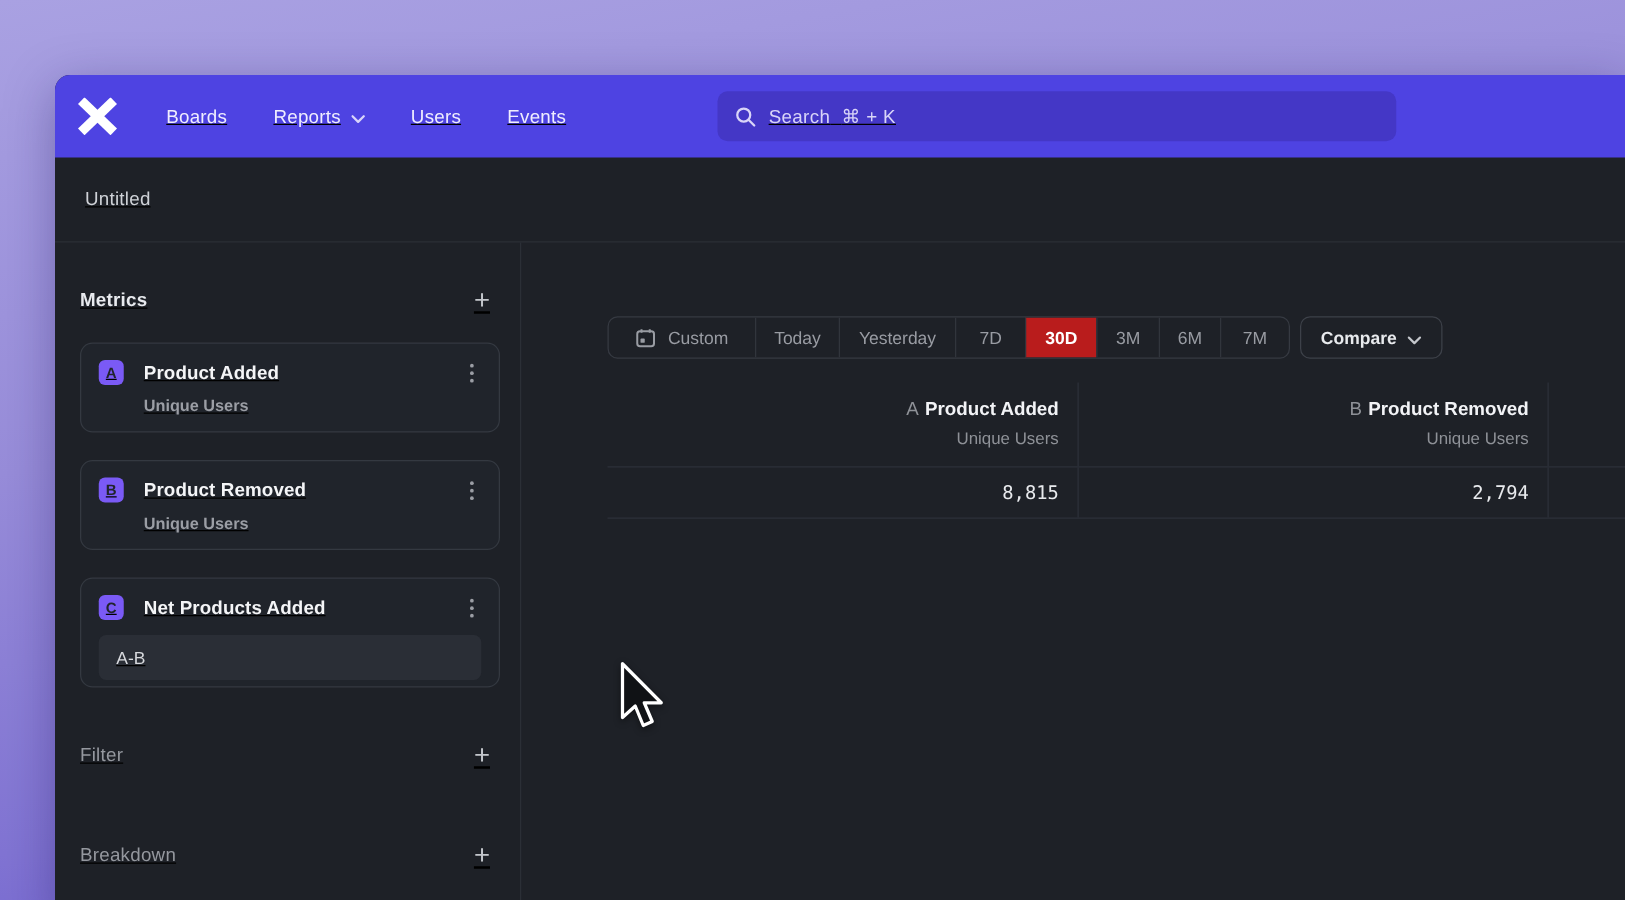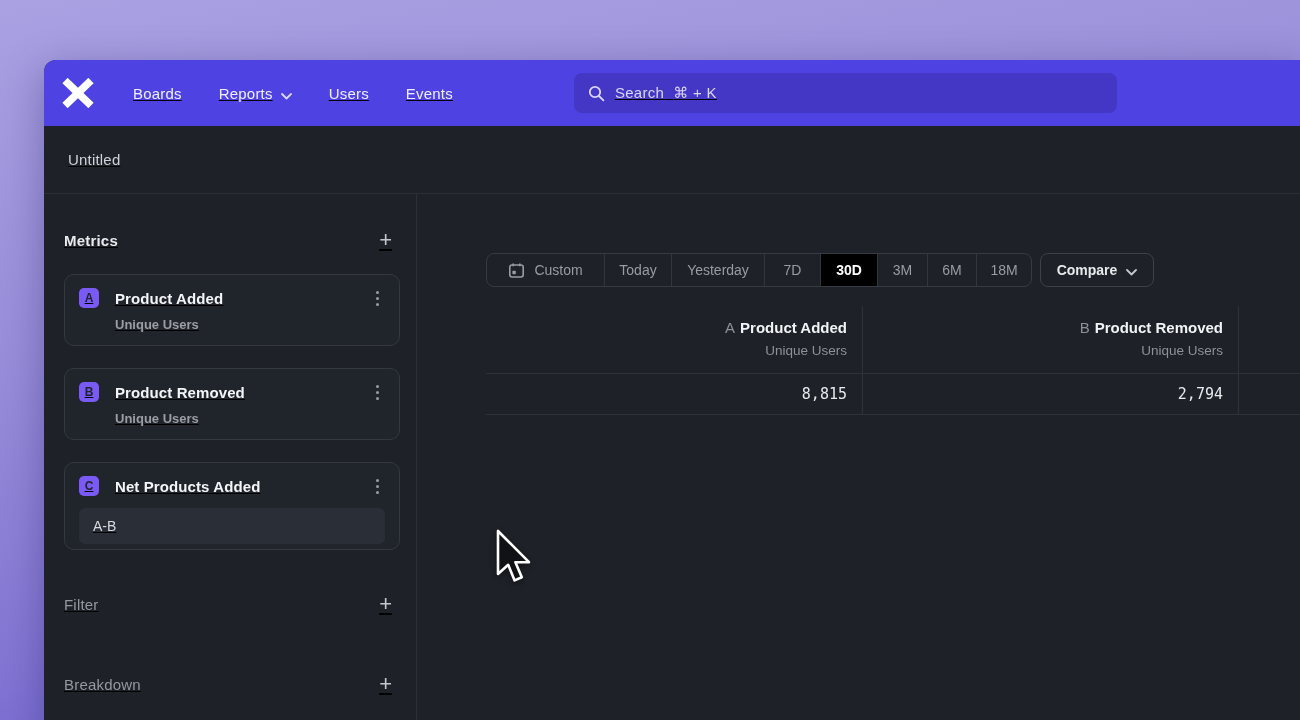--- a/index.html
+++ b/index.html
@@ -58,21 +58,21 @@
              align-items:center; padding-left:14px; color:#d8dade; font-size:14px; }
 
   
   .main { flex:1; position:relative; }
 
   .controls { position:absolute; left:69px; top:59px; display:flex; }
   .seg-group { display:flex; height:34px; border:1px solid #363a42; border-radius:8px; overflow:hidden; }
   .seg { display:flex; align-items:center; justify-content:center; color:#999ca3; font-size:14px;
          border-left:1px solid #31353c; cursor:pointer; gap:9px; }
   .seg:first-child { border-left:none; }
-  .seg.sel { background:#000000; color:#ffffff; font-weight:700; }
+  .seg.sel { background:#b91c1c; color:#ffffff; font-weight:700; }
   .compare-btn { margin-left:8px; height:34px; width:114px; border:1px solid #3d4149; border-radius:8px;
                  display:flex; align-items:center; justify-content:center; gap:9px; color:#e8eaed;
                  font-size:14px; font-weight:700; cursor:pointer; }
   .compare-btn .chev { color:#c4c7cc; margin-top:2px; }
 
   .table { position:absolute; left:69px; top:112px; width:1250px; }
   .trow { display:flex; }
   .tcell { flex-shrink:0; border-right:1px solid #2d313a; }
   .tcell.c1 { width:377px; }
   .tcell.c2 { width:376px; }
@@ -226,21 +226,21 @@
             <div class="seg sel" style="width:57px;">
                 <span>30D</span>
               </div>
             <div class="seg" style="width:50px;">
                 <span>3M</span>
               </div>
             <div class="seg" style="width:49px;justify-content:center;">
                 <span>6M</span>
               </div>
             <div class="seg" style="width:55px;">
-                <span>18M</span>
+                <span>7M</span>
               </div>
           </div>
           <div class="compare-btn">
             <span>Compare</span>
             <span class="chev">
               <svg width="11" height="7" viewBox="0 0 11 7" fill="none">
                   <polyline points="1,1 5.5,5.5 10,1" stroke="currentColor" stroke-width="1.8" stroke-linecap="round" stroke-linejoin="round"></polyline>
                 </svg>
             </span>
           </div>

